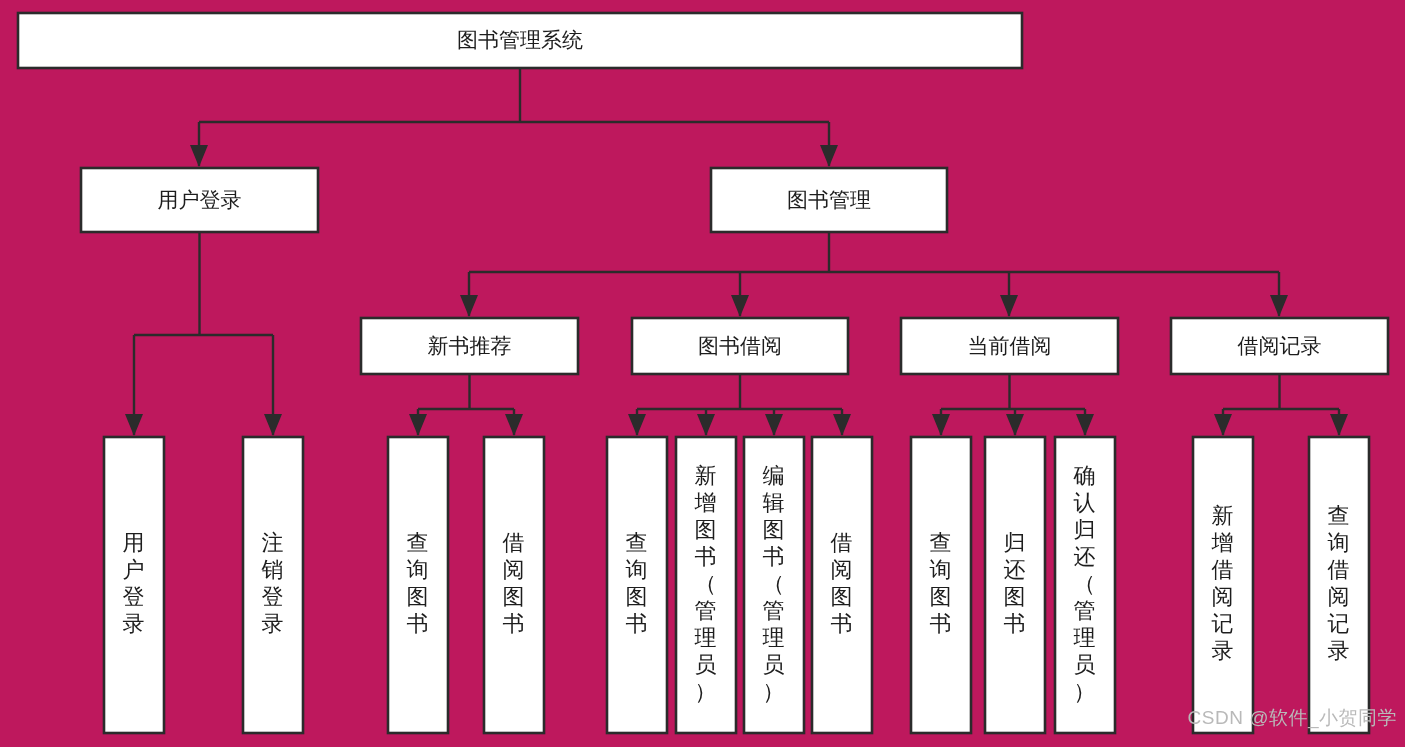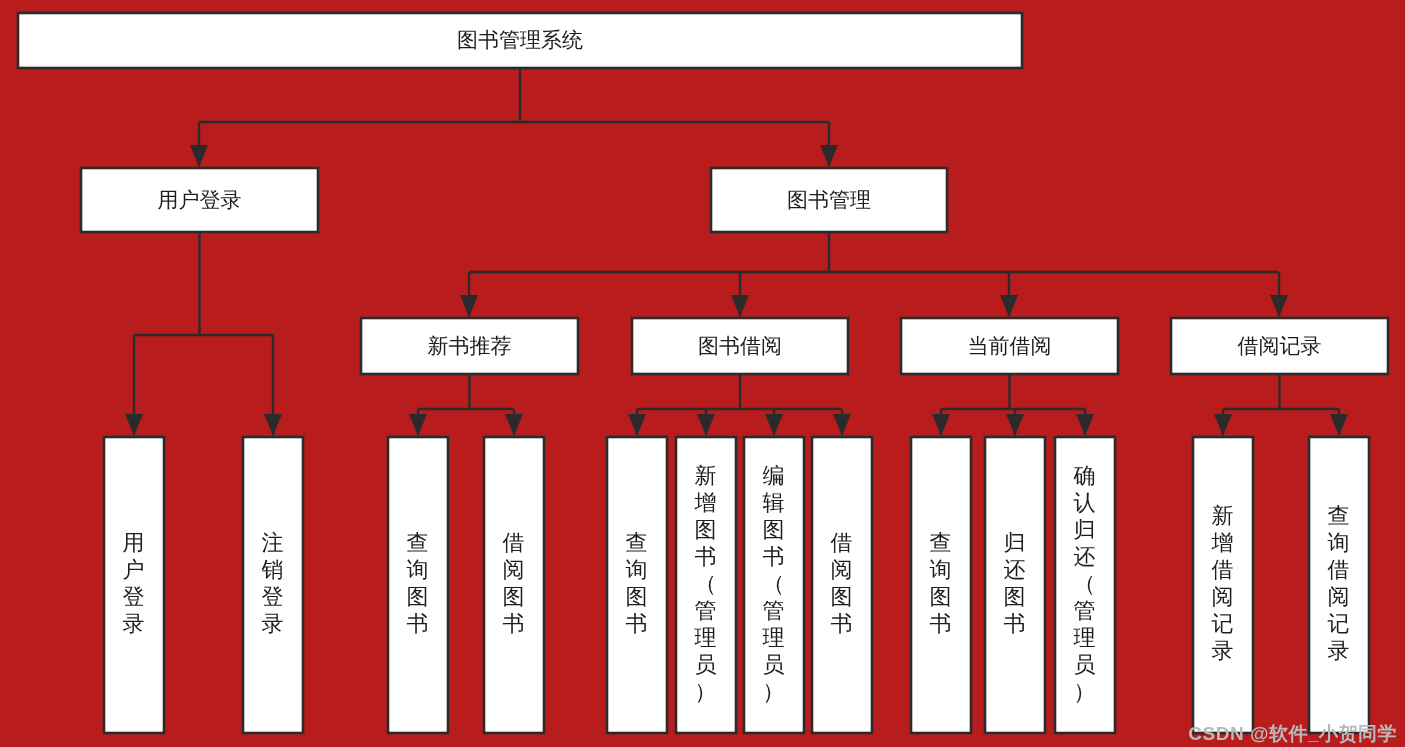--- a/index.html
+++ b/index.html
@@ -10,21 +10,21 @@
   body {
     width: 1405px;
     height: 747px;
     font-family: "Liberation Sans", "DejaVu Sans", sans-serif;
     overflow: hidden;
   }
   #diagram-root {
     position: relative;
     width: 1405px;
     height: 747px;
-    background: #b91c1c;
+    background: #be185d;
   }
   svg#tree-svg {
     position: absolute;
     left: 0;
     top: 0;
     width: 1405px;
     height: 747px;
   }
   .node-box {
     fill: #ffffff;
@@ -47,28 +47,27 @@
     stroke-width: 2.4;
     fill: none;
   }
   .arrow-head {
     fill: #2b2b2b;
     stroke: none;
   }
   .watermark {
     position: absolute;
     right: 8px;
-    bottom: 0;
+    bottom: 16px;
     font-family: "Liberation Sans", "DejaVu Sans", sans-serif;
     font-size: 19px;
     color: #b9b9b9;
     letter-spacing: 0.5px;
     white-space: nowrap;
     user-select: none;
-    font-weight: bold;
   }
 </style>
 </head>
 <body>
 
 <div id="diagram-root">
   <svg id="tree-svg" viewBox="0 0 1405 747">
     <g id="edges-layer">
         <line x1="520" y1="68" x2="520" y2="122" class="edge"></line>
         <line x1="199" y1="122" x2="829" y2="122" class="edge"></line>

